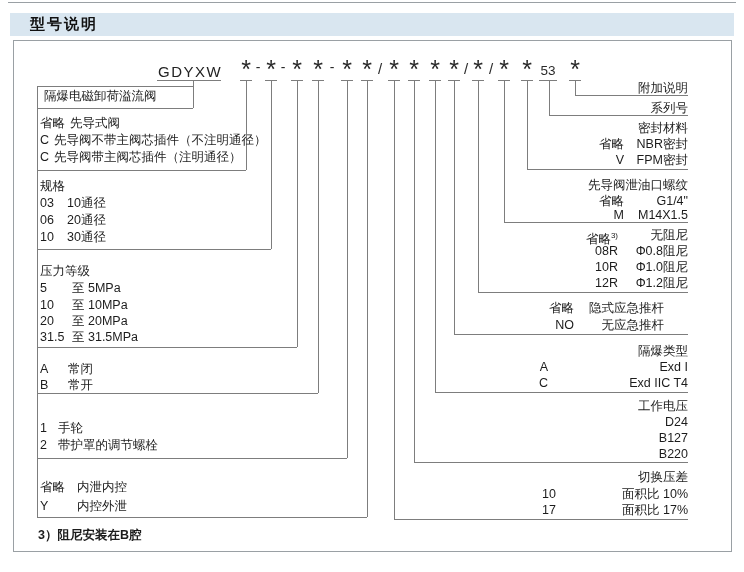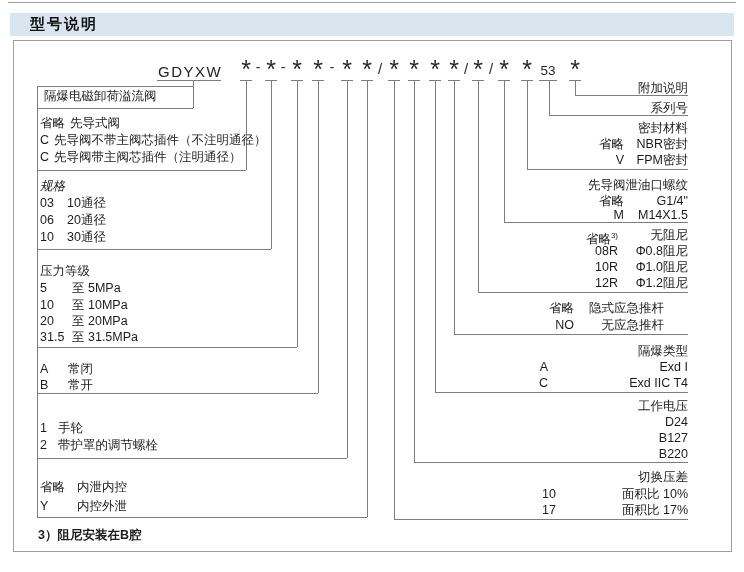--- a/index.html
+++ b/index.html
@@ -121,21 +121,21 @@
         <span class="label">先导式阀</span>
       </div>
       <div class="row L" style="top: 133px;">
         <span class="code" style="margin-right: 5px;">C</span>
         <span class="label">先导阀不带主阀芯插件（不注明通径）</span>
       </div>
       <div class="row L" style="top: 150px;">
         <span class="code" style="margin-right: 5px;">C</span>
         <span class="label">先导阀带主阀芯插件（注明通径）</span>
       </div>
-      <div class="row L" style="top: 179px; font-style: italic;">
+      <div class="row L" style="top: 179px;">
         <span class="sec-title">规格</span>
       </div>
       <div class="row L" style="top: 196px;">
         <span class="code" style="width: 27px;">03</span>
         <span class="label">10通径</span>
       </div>
       <div class="row L" style="top: 213px;">
         <span class="code" style="width: 27px;">06</span>
         <span class="label">20通径</span>
       </div>

